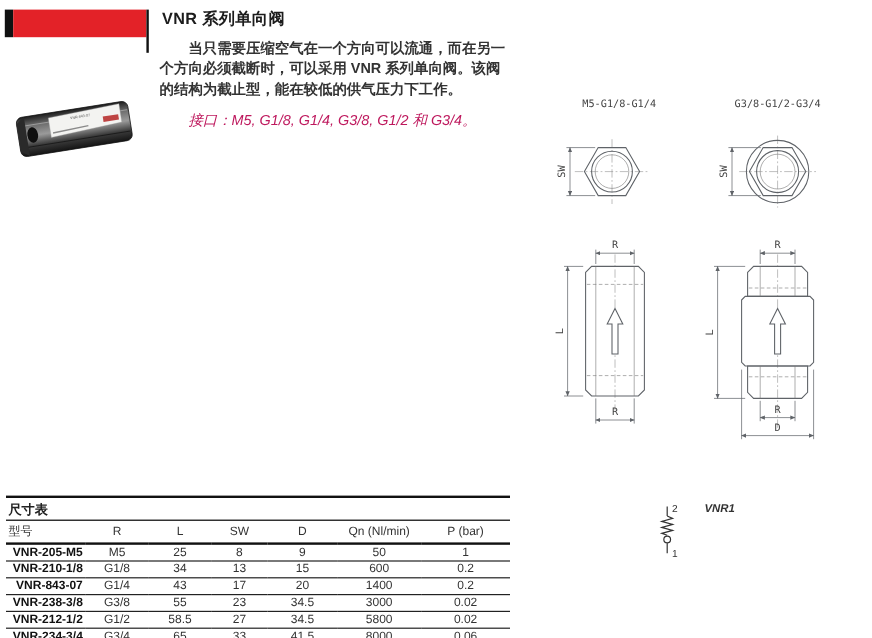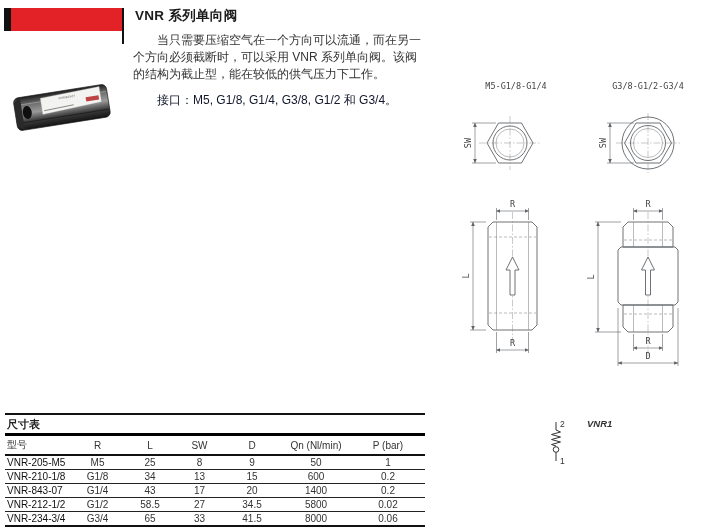--- a/index.html
+++ b/index.html
@@ -4,48 +4,48 @@
 <style>
   html,body{margin:0;padding:0;background:#fff;}
   #page{position:relative;width:727px;height:532px;background:#ffffff;overflow:hidden;
         font-family:"Liberation Sans",sans-serif;color:#333;padding-left:34px;}
   
   .black-tab{position:absolute;left:4px;top:8px;width:7px;height:23px;background:#111111;}
   .red-block{position:absolute;left:11px;top:8px;width:111px;height:23px;background:#e32228;}
   .v-rule{position:absolute;left:122px;top:8px;width:2px;height:36px;background:#111111;}
   .page-title{position:absolute;left:135px;top:7px;font-size:13.5px;font-weight:bold;color:#1c1c1c;letter-spacing:.3px;}
   
-  .intro{position:absolute;left:133px;top:32px;width:292px;font-size:12px;line-height:17px;color:#333;}
+  .intro{position:absolute;left:133px;top:32px;width:292px;font-size:12px;line-height:17px;color:#333;font-weight:bold;}
   .intro p{margin:0;text-indent:2em;}
-  .ports{position:absolute;left:133px;top:92px;width:292px;font-size:12px;color:#0f172a;text-indent:2em;}
+  .ports{position:absolute;left:133px;top:92px;width:292px;font-size:12px;color:#be185d;text-indent:2em;font-style:italic;}
   
   .photo{position:absolute;left:10px;top:78px;width:105px;height:60px;}
   
   .drawings{position:absolute;left:430px;top:70px;}
   .drawings text{font-family:"DejaVu Sans Mono",monospace;fill:#444;font-size:8.5px;}
   .dln{stroke:#5f6368;stroke-width:0.9;fill:none;}
   .thin{stroke:#777;stroke-width:0.5;fill:none;}
   .dim{stroke:#5f6368;stroke-width:0.6;fill:none;}
   .cl{stroke:#888;stroke-width:0.45;fill:none;stroke-dasharray:7 2 1.5 2;}
   .dash{stroke:#777;stroke-width:0.5;fill:none;stroke-dasharray:3 2;}
   
   .schematic{position:absolute;left:540px;top:413px;}
   .schematic .sym{stroke:#333;stroke-width:1;fill:none;}
   .schematic text{font-family:"Liberation Sans",sans-serif;font-size:8.5px;fill:#333;}
   .schematic .name{font-style:italic;font-weight:bold;font-size:9.5px;}
   .notes{position:absolute;left:432px;top:469px;font-size:10.5px;line-height:13.5px;color:#3a3a3a;}
   .notes div{margin:0;}
   
   .dimtable{position:absolute;left:5px;top:413px;width:420px;border-top:2px solid #111;}
-  .dimtable-title{font-size:11px;font-weight:bold;color:#222;padding:2px 2px 1px 2px;border-bottom:3px solid #000000;}
+  .dimtable-title{font-size:11px;font-weight:bold;color:#222;padding:2px 2px 1px 2px;border-bottom:1px solid #000000;}
   table.dt{border-collapse:collapse;table-layout:fixed;width:420px;font-size:10px;color:#333;}
   table.dt th{font-weight:normal;color:#333;padding:2px 2px;border-bottom:2px solid #111;}
   table.dt td{padding:1px 2px;border-bottom:1px solid #222;height:11px;}
   table.dt tr:last-child td{border-bottom:2px solid #111;}
-  .c-model{font-weight:normal;color:#111;text-align:left;}
+  .c-model{font-weight:bold;color:#111;text-align:right;}
   .c-model-h{text-align:left;}
   .c-num{text-align:center;}
 </style>
 </head>
 <body>
 
 <div id="page">
 
   <div class="black-tab"></div>
   <div class="red-block"></div>
@@ -231,20 +231,29 @@
           <tr>
             <td class="c-model">VNR-843-07</td>
             <td class="c-num">G1/4</td>
             <td class="c-num">43</td>
             <td class="c-num">17</td>
             <td class="c-num">20</td>
             <td class="c-num">1400</td>
             <td class="c-num">0.2</td>
           </tr>
           <tr>
+            <td class="c-model">VNR-238-3/8</td>
+            <td class="c-num">G3/8</td>
+            <td class="c-num">55</td>
+            <td class="c-num">23</td>
+            <td class="c-num">34.5</td>
+            <td class="c-num">3000</td>
+            <td class="c-num">0.02</td>
+          </tr>
+          <tr>
             <td class="c-model">VNR-212-1/2</td>
             <td class="c-num">G1/2</td>
             <td class="c-num">58.5</td>
             <td class="c-num">27</td>
             <td class="c-num">34.5</td>
             <td class="c-num">5800</td>
             <td class="c-num">0.02</td>
           </tr>
           <tr>
             <td class="c-model">VNR-234-3/4</td>

